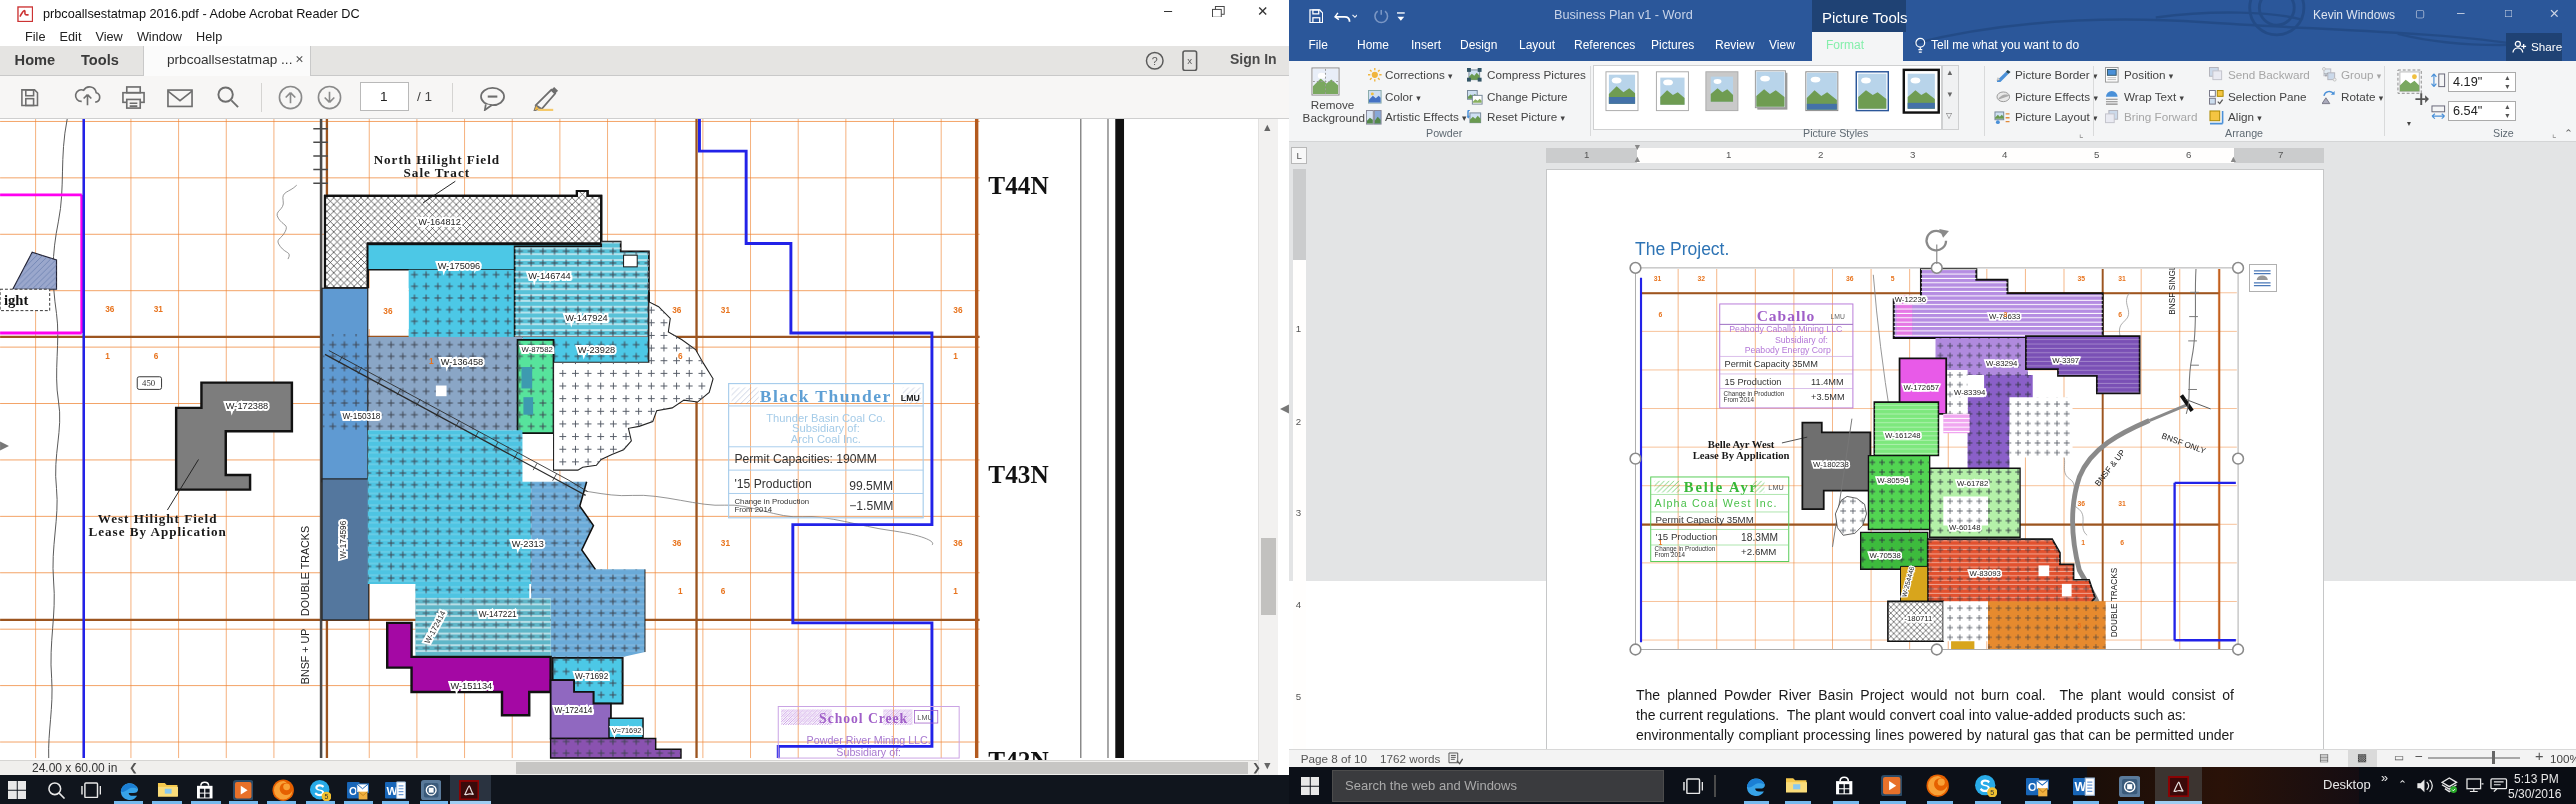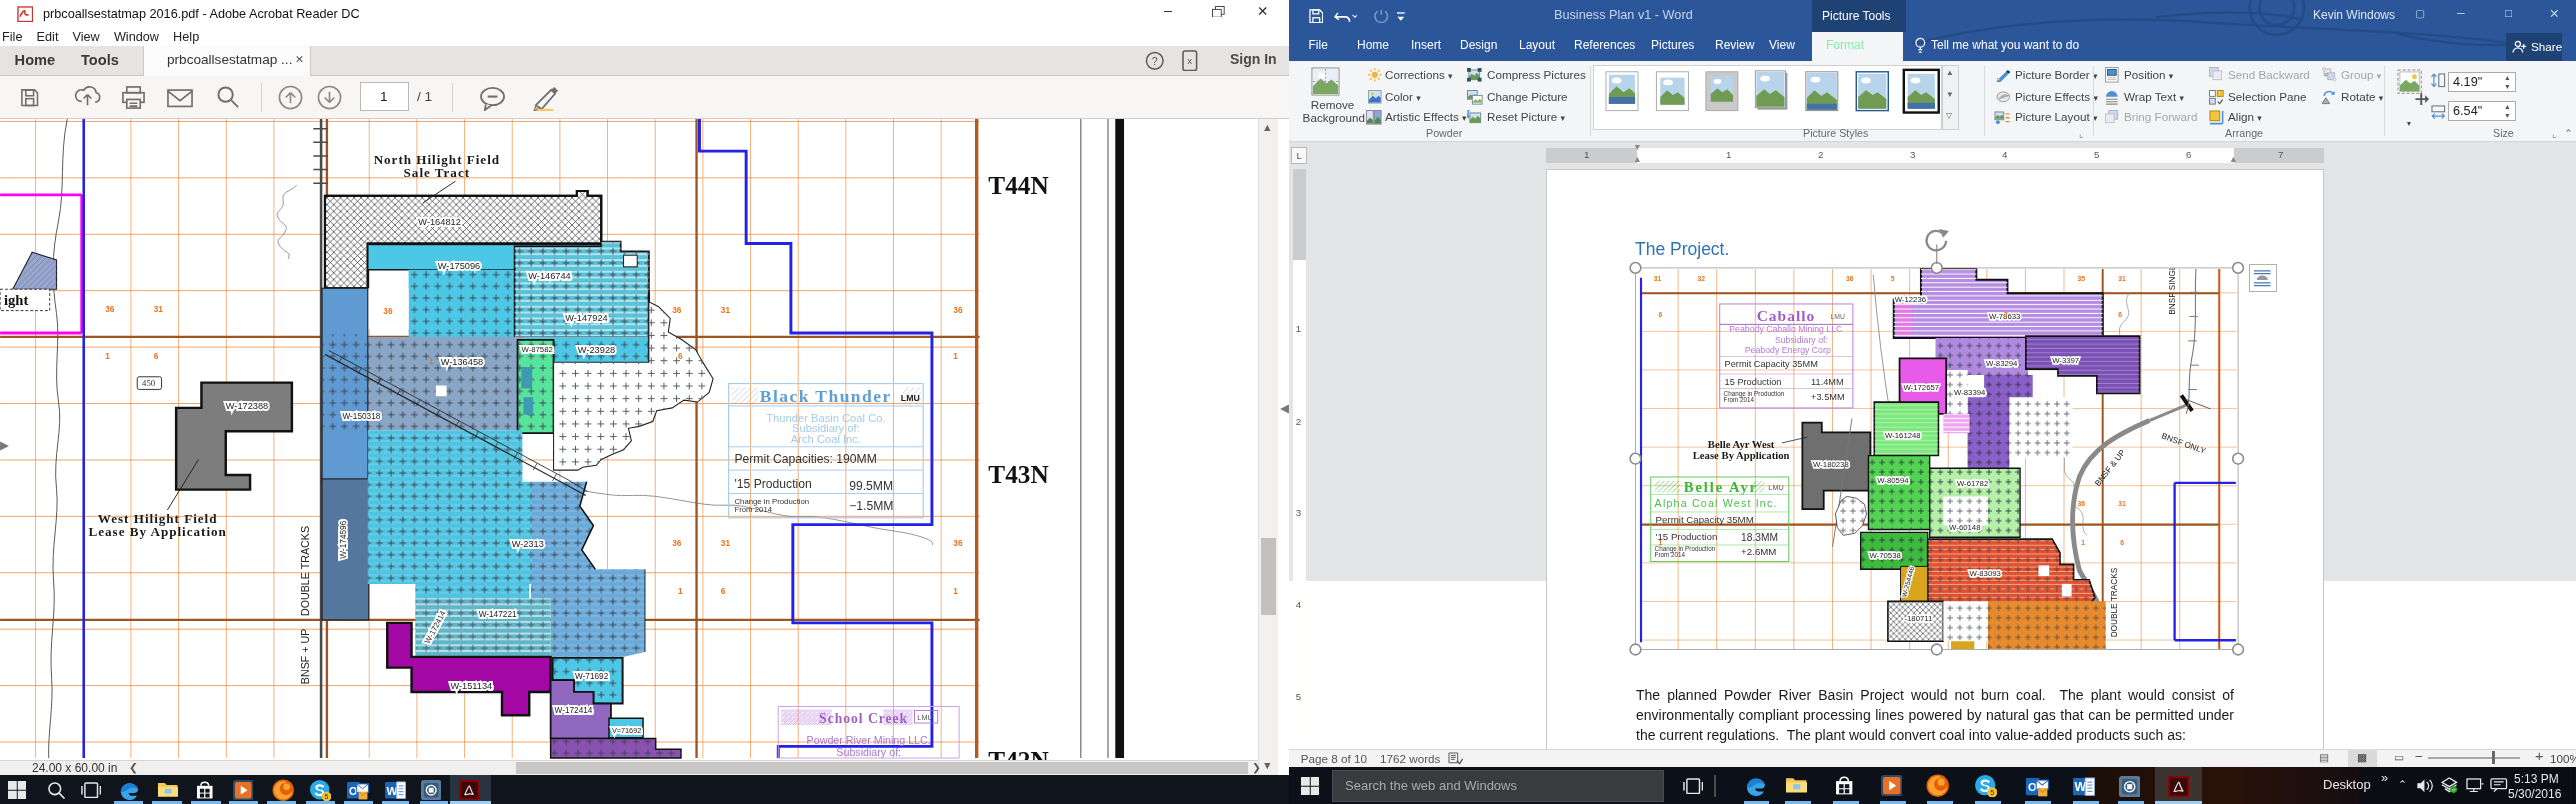--- a/index.html
+++ b/index.html
@@ -19,21 +19,21 @@
         <rect x="1" y="1" width="15" height="15" fill="#fff" stroke="#c33" stroke-width="1.4"></rect>
         <path d="M3 11c2-4 4-7 5-6s-2 5 4 4" stroke="#c33" stroke-width="1.6" fill="none"></path>
       </svg>
   <div class="t" style="left:1164px;top:1.9px;font-size:14.6px;color:#333">–</div>
   <svg class="ic" style="left:1212px;top:5.8px" width="12.7" height="11.7" viewBox="0 0 13 12">
         <rect x="3.5" y="0.5" width="9" height="8" fill="none" stroke="#444"></rect>
         <rect x="0.5" y="3.5" width="9" height="8" fill="#fff" stroke="#444"></rect>
       </svg>
   <div class="t" style="left:1257px;top:2.9px;font-size:13.6px;color:#333">✕</div>
 
-  <div class="t" style="left:2px;top:30px;font-size:12.7px;color:#222">File&nbsp;&nbsp;&nbsp;&nbsp;Edit&nbsp;&nbsp;&nbsp;&nbsp;View&nbsp;&nbsp;&nbsp;&nbsp;Window&nbsp;&nbsp;&nbsp;&nbsp;Help</div>
+  <div class="t" style="left:25px;top:30px;font-size:12.7px;color:#222">File&nbsp;&nbsp;&nbsp;&nbsp;Edit&nbsp;&nbsp;&nbsp;&nbsp;View&nbsp;&nbsp;&nbsp;&nbsp;Window&nbsp;&nbsp;&nbsp;&nbsp;Help</div>
 
   <div class="a" style="left:0;top:46px;width:1289px;height:30px;background:#e5e4e2;border-bottom:1px solid #c9c9c9"></div>
   <div class="t" style="left:14.6px;top:52px;font-size:14.6px;font-weight:bold;color:#3a3a3a">Home</div>
   <div class="t" style="left:81px;top:52px;font-size:14.6px;font-weight:bold;color:#3a3a3a">Tools</div>
   <div class="a" style="left:143px;top:46px;width:168px;height:30px;background:#fbfbfb;border-left:1px solid #c9c9c9;border-right:1px solid #c9c9c9"></div>
   <div class="t" style="left:167px;top:52px;font-size:13.6px;color:#333">prbcoallsestatmap ...</div>
   <div class="t" style="left:295px;top:53px;font-size:10.7px;color:#555">✕</div>
   <svg class="ic" style="left:1145px;top:51px" width="19.5" height="19.5" viewBox="0 0 20 20">
         <circle cx="10" cy="10" r="8.5" fill="none" stroke="#5a5a5a" stroke-width="1.5"></circle>
         <text x="10" y="14" font-size="11" text-anchor="middle" fill="#5a5a5a" font-family="Liberation Sans">?</text>
@@ -361,21 +361,21 @@
           <path d="M1.5 5l3.5 4 3.5-4z" fill="#fff"></path>
         </svg>
     <div class="t" style="left:265px;top:7.8px;color:#c7d3e8;font-size:12.7px">Business Plan v1 - Word</div>
     <div class="t" style="left:1024px;top:7.8px;color:#dfe5f0;font-size:12px">Kevin Windows</div>
     <div class="t" style="left:1126px;top:6.8px;color:#cdd5e5;font-size:10.7px">▢</div>
     <div class="t" style="left:1168px;top:4.9px;color:#cdd5e5;font-size:13.6px">–</div>
     <div class="t" style="left:1216px;top:5.8px;color:#cdd5e5;font-size:11.7px">□</div>
     <div class="t" style="left:1260px;top:5.8px;color:#cdd5e5;font-size:12.7px">✕</div>
 
     <div class="a" style="left:523px;top:0;width:94px;height:32px;background:#1f4274"></div>
-    <div class="t" style="left:533px;top:8.8px;color:#fff;font-size:12px">Picture Tools</div>
+    <div class="t" style="left:533px;top:8.8px;color:#fff;font-size:15px">Picture Tools</div>
 
     <div class="a" style="left:1217px;top:33px;width:56px;height:28px;background:#1f4274"></div>
     <svg class="a" style="left:1223px;top:40px" width="15.6" height="13.6" viewBox="0 0 16 14" fill="none" stroke="#fff" stroke-width="1.3">
           <circle cx="6" cy="4" r="2.6"></circle>
           <path d="M1 13c0-3 2.5-5 5-5s5 2 5 5M12 4v5M9.5 6.5h5"></path>
         </svg>
     <div class="t" style="left:1242px;top:40px;color:#fff;font-size:11.7px">Share</div>
 
     <div class="wtab" style="left:19.5px">File</div>
     <div class="wtab" style="left:68px">Home</div>
@@ -642,22 +642,22 @@
   <div class="t" style="left:6.8px;top:416px;font-size:9.7px;color:#555">2</div>
   <div class="t" style="left:6.8px;top:507px;font-size:9.7px;color:#555">3</div>
   <div class="t" style="left:6.8px;top:599px;font-size:9.7px;color:#555">4</div>
   <div class="t" style="left:6.8px;top:691px;font-size:9.7px;color:#555">5</div>
 
   <div class="a" style="left:257px;top:169px;width:778px;height:580px;background:#fff;border:1px solid #c6c7c8;border-bottom:none"></div>
 
   <div class="t" style="left:346px;top:239px;font-size:17.5px;color:#2e74b5">The Project.</div>
   <div class="a" style="left:347px;top:687px;width:598px;font-size:14px;color:#1a1a1a">
     <div style="text-align:justify;text-align-last:justify;height:20px;white-space:nowrap">The planned Powder River Basin Project would not burn coal.&nbsp; The plant would consist of</div>
+    <div style="height:20px;white-space:nowrap">the current regulations.&nbsp; The plant would convert coal into value-added products such as:</div>
     <div style="text-align:justify;text-align-last:justify;height:20px;white-space:nowrap">environmentally compliant processing lines powered by natural gas that can be permitted under</div>
-    <div style="height:20px;white-space:nowrap">the current regulations.&nbsp; The plant would convert coal into value-added products such as:</div>
   </div>
 
   <div class="a" id="wordmap" style="left:346px;top:268px;width:602px;height:381px">
   <svg width="602" height="381" viewBox="1681 275 619 392" font-family="Liberation Sans,sans-serif">
     <defs>
       <pattern id="wgrid" width="39.7" height="39.7" patternUnits="userSpaceOnUse" x="1686" y="301">
         <path d="M0 39.7H39.7M39.7 0V39.7" stroke="#ef8332" stroke-width="1.2" fill="none"></path>
       </pattern>
       <pattern id="wplus" width="10" height="10" patternUnits="userSpaceOnUse">
         <path d="M5 2V8M2 5H8" stroke="#2f3540" stroke-width="0.9" fill="none"></path>

